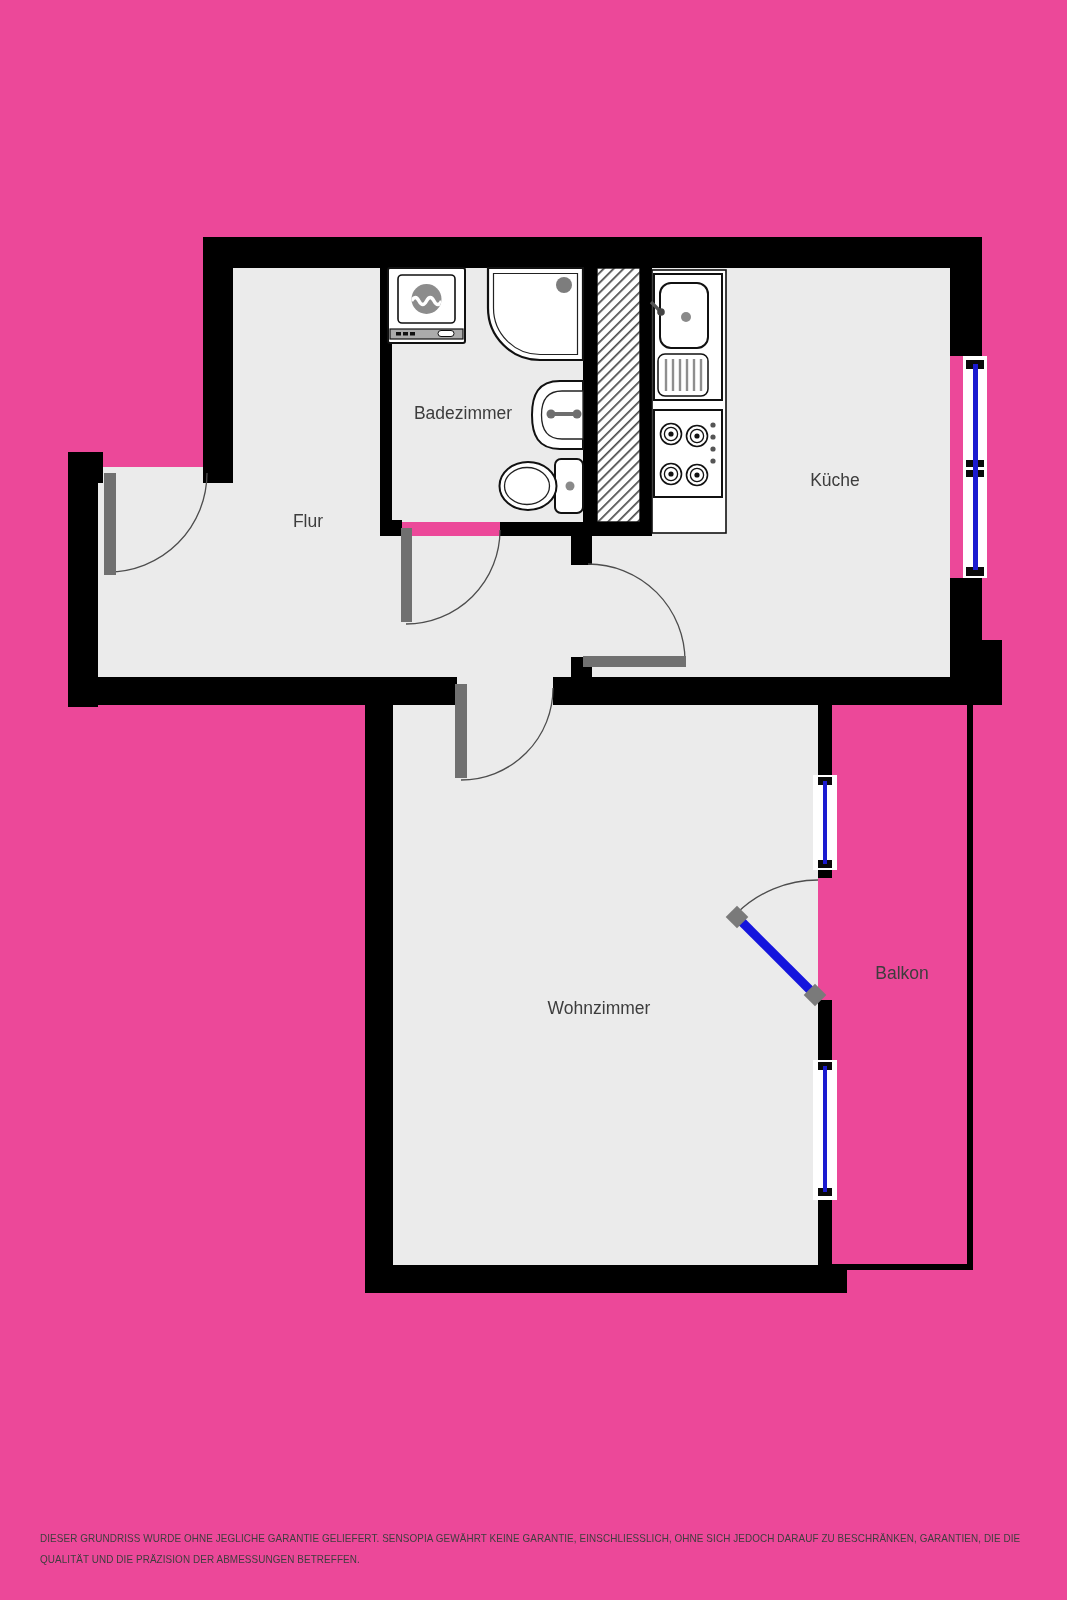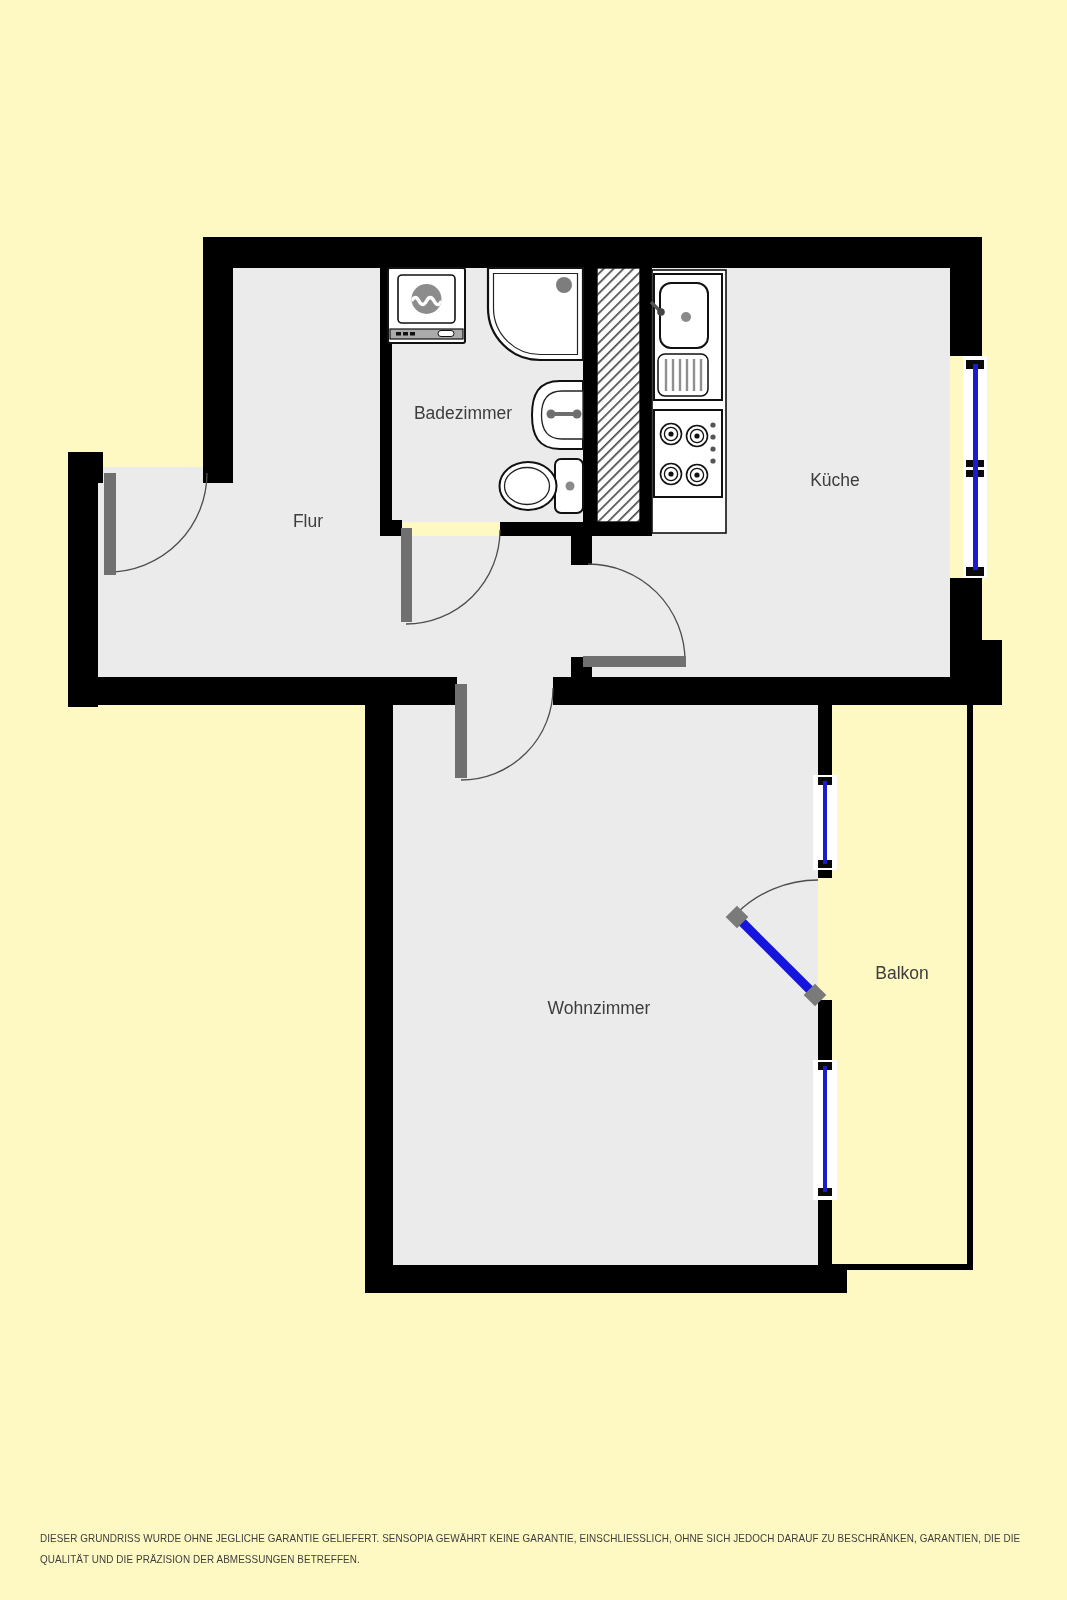--- a/index.html
+++ b/index.html
@@ -1,16 +1,16 @@
 <!DOCTYPE html>
 <html><head>
 <meta charset="utf-8">
 <style>
   html,body{margin:0;padding:0;background:#ffffff;}
-  #canvas{position:relative;width:1067px;height:1600px;background:#fef9c3;overflow:hidden;
+  #canvas{position:relative;width:1067px;height:1600px;background:#ec4899;overflow:hidden;
           font-family:"Liberation Sans",sans-serif;}
   svg{position:absolute;left:0;top:0;}
   .floor{fill:#ebebeb;}
   .wall{fill:#000000;}
   .winband{fill:#ffffff;}
   .wincap{fill:#0a0a0a;}
   .winglass{fill:#1b1bd0;}
   .leaf{fill:#707070;}
   .arc{fill:none;stroke:#4d4d4d;stroke-width:1.3;}
   .fixline{fill:#ffffff;stroke:#111111;}

